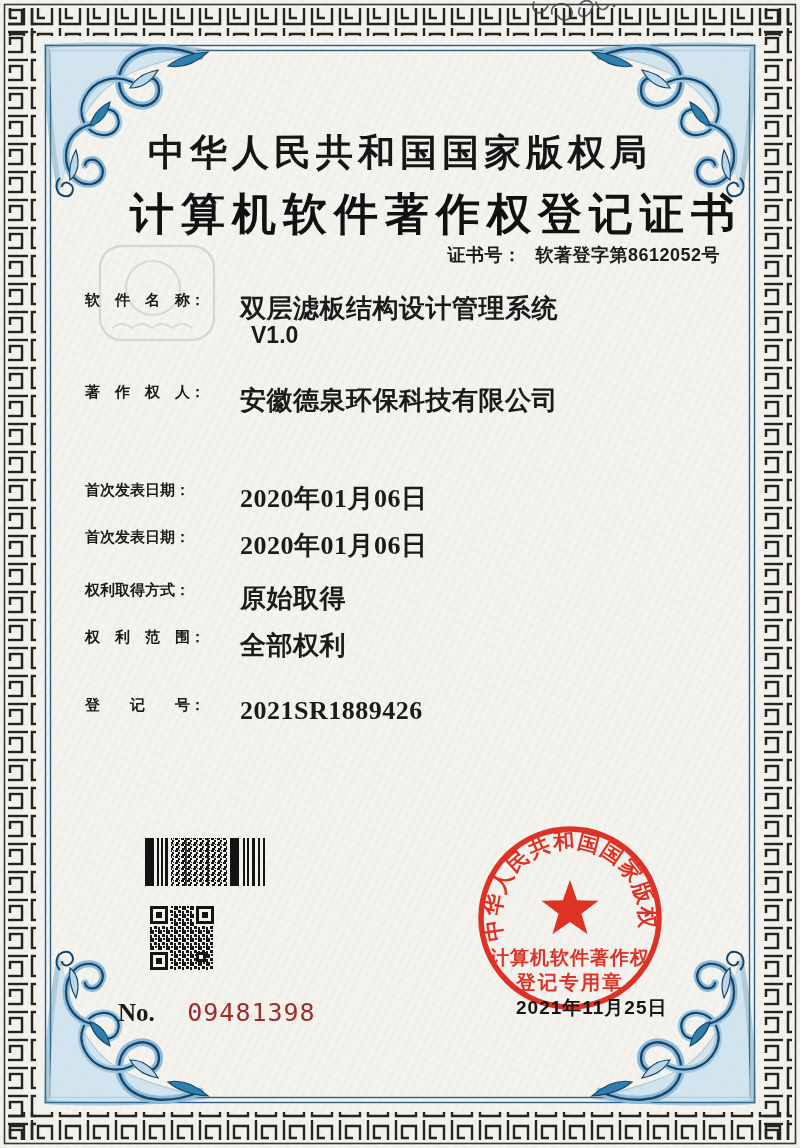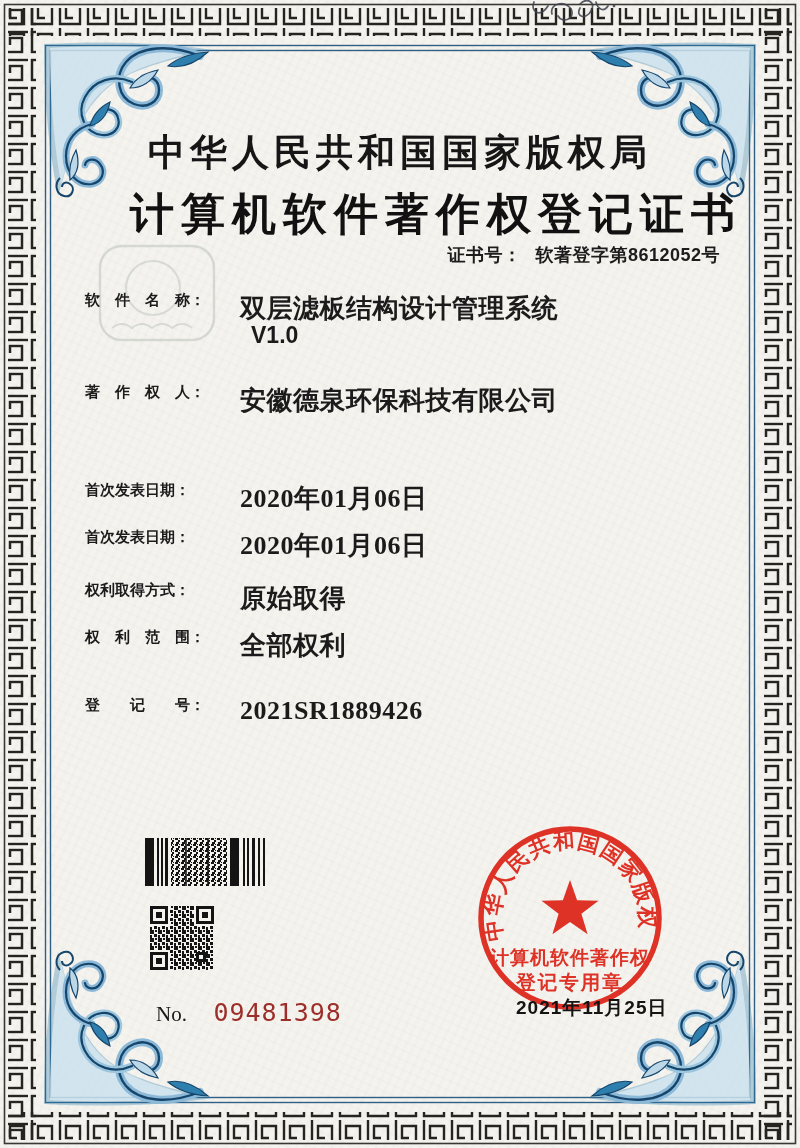--- a/index.html
+++ b/index.html
@@ -31,22 +31,22 @@
   .row{position:absolute;left:85px;white-space:nowrap;}
   .row .lbl{display:inline-block;font-size:15px;font-weight:800;color:#1b1b1b;}
   .row .val{position:absolute;left:155px;top:0;font-size:26px;font-weight:700;color:#1b1b1b;letter-spacing:0.5px;font-family:Liberation Serif, serif;}
   .val2{position:absolute;left:240px;top:322px;font-size:23px;font-weight:700;color:#1b1b1b;margin-left:11px;}
   .declaration{
     top:723px;left:84px;width:658px;
     font-size:20px;line-height:50px;font-weight:700;color:#1c1c1c;
     text-indent:2em;letter-spacing:0.5px;text-align:justify;
   }
   .serial{top:998px;left:118px;white-space:nowrap;}
-  .serial .no{font-family:"Liberation Serif",serif;font-weight:400;font-size:21px;color:#1a1a1a;margin-left:38px;}
-  .serial .num{font-family:"DejaVu Sans Mono",monospace;font-size:25px;color:#9d2d28;margin-left:22px;letter-spacing:1px;}
+  .serial .no{font-family:"Liberation Serif",serif;font-weight:700;font-size:25px;color:#1a1a1a;}
+  .serial .num{font-family:"DejaVu Sans Mono",monospace;font-size:25px;color:#9d2d28;margin-left:28px;letter-spacing:1px;}
   .issue-date{
     top:995px;left:484px;font-size:19px;font-weight:800;color:#141414;letter-spacing:1px;z-index:6;margin-left:32px;
   }
   .seal-svg{top:806px;left:456px;z-index:5;opacity:0.93;}
   .deco{z-index:1;}
   .content{z-index:3;}
 </style>
 </head>
 <body>
 

